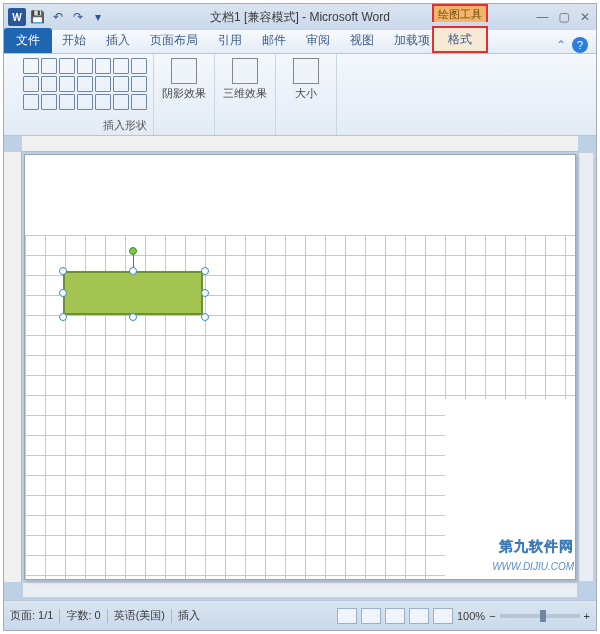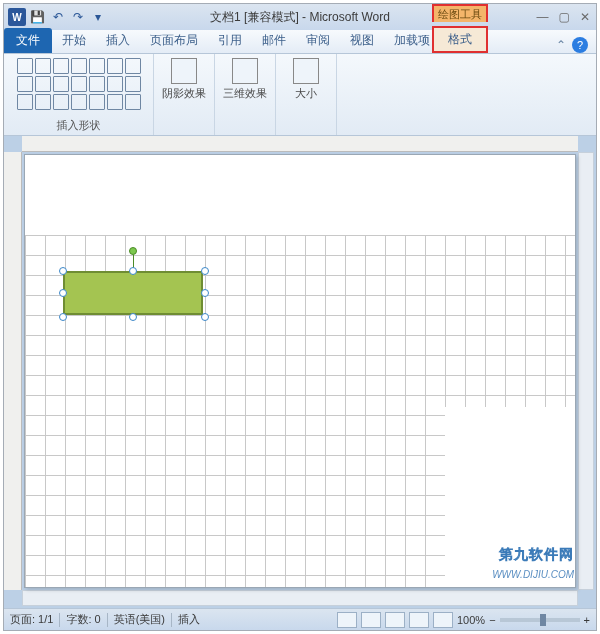--- a/index.html
+++ b/index.html
@@ -16,21 +16,21 @@
 .win-controls { position: absolute; right: 6px; display: flex; gap: 10px; color: #6a6a6a; font-size: 12px; }
 
 .tabs { height: 24px; background: linear-gradient(#f7fafd,#e4ecf6); display: flex; align-items: flex-end; font-size: 12px; color: #3c5f8a; border-bottom: 1px solid #b6c6d8; position: relative; }
 .tab { padding: 4px 10px; }
 .tab-file { background: #1e66b1; color: #fff; border-radius: 3px 3px 0 0; padding: 4px 12px; }
 .tab-format { position: absolute; right: 108px; border: 2px solid #e03030; width: 56px; text-align: center; padding: 3px 13px; background: #f6e9d6; }
 .tab-help { position: absolute; right: 8px; display: flex; gap: 6px; align-items: center; }
 .help-circle { width: 16px; height: 16px; border-radius: 50%; background: #2b7de1; color: #fff; display: flex; align-items: center; justify-content: center; font-size: 11px; }
 
 .ribbon { height: 82px; background: linear-gradient(#f4f8fc,#e2ebf5); display: flex; border-bottom: 1px solid #b6c6d8; font-size: 11px; color: #4a4a4a; }
-.group { border-right: 1px solid #c9d6e4; display: flex; flex-direction: column; align-items: center; justify-content: space-between; padding: 4px 6px 2px; }
+.group { border-right: 1px solid #c9d6e4; display: flex; flex-direction: column; align-items: flex-end; justify-content: space-between; padding: 4px 6px 2px; }
 .group-label { font-size: 11px; color: #555; }
 
 .shapes-grid { display: grid; grid-template-columns: repeat(7, 16px); grid-template-rows: repeat(3, 16px); gap: 2px; }
 .shapes-grid span { border: 1px solid #6f87a3; border-radius: 1px; }
 
 .style-swatches { display: flex; gap: 6px; align-items: center; }
 .swatch { width: 44px; height: 44px; border-radius: 4px; box-shadow: inset 0 0 0 1px rgba(0,0,0,.15); }
 .sw-green { background: #a4c451; border: 2px solid #7a9a3a; }
 .sw-green-wrap { border: 3px solid #e03030; padding: 3px; border-radius: 4px; background: #fff3d0; }
 .sw-purple { background: #8560a8; }
@@ -50,21 +50,21 @@
 .grid-bg { position: absolute; inset: 0; background-image: linear-gradient(#c8c8c8 1px, transparent 1px), linear-gradient(90deg, #c8c8c8 1px, transparent 1px); background-size: 20px 20px; top: 80px; }
 .white-patch { position: absolute; right: 0; bottom: 0; width: 130px; height: 180px; background: #fff; }
 .shape-rect { position: absolute; left: 38px; top: 116px; width: 140px; height: 44px; background: #a4c451; border: 2px solid #6f8d33; }
 .handle { position: absolute; width: 8px; height: 8px; background: #fff; border: 1px solid #3b87c8; border-radius: 50%; }
 .rot-handle { position: absolute; width: 8px; height: 8px; background: #7cc84e; border: 1px solid #4b8b27; border-radius: 50%; left: 104px; top: 92px; }
 .rot-line { position: absolute; left: 108px; top: 100px; width: 1px; height: 16px; background: #4b8b27; }
 
 .hscroll { position: absolute; left: 18px; right: 18px; bottom: 2px; height: 16px; background: #e9eef4; border: 1px solid #c6d0db; }
 .vscroll { position: absolute; right: 2px; top: 16px; width: 16px; bottom: 18px; background: #e9eef4; border: 1px solid #c6d0db; }
 
-.status-bar { height: 22px; background: linear-gradient(#dbe5f0,#c8d8ec); display: flex; align-items: center; font-size: 11px; color: #3a3a3a; padding: 0 6px; gap: 4px; border-top: 1px solid #b6c6d8; }
+.status-bar { height: 30px; background: linear-gradient(#dbe5f0,#c8d8ec); display: flex; align-items: center; font-size: 11px; color: #3a3a3a; padding: 0 6px; gap: 4px; border-top: 1px solid #b6c6d8; }
 .status-sep { border-left: 1px solid #a7b6c6; height: 14px; margin: 0 2px; }
 .status-bar .spacer { flex: 1; }
 .view-btn { width: 20px; height: 16px; border: 1px solid #9cb0c6; background: #eef4fa; }
 .zoom-slider { width: 80px; height: 4px; background: #b8c7d6; position: relative; }
 .zoom-slider::after { content: ""; position: absolute; left: 40px; top: -4px; width: 6px; height: 12px; background: #6f87a3; }
 
 .watermark { position: absolute; right: 22px; bottom: 44px; font-size: 14px; font-weight: normal; -webkit-text-stroke: 1px #3a7ab8; color: #fff; letter-spacing: 1px; }
 .watermark-url { position: absolute; right: 22px; bottom: 28px; font-size: 10px; color: #5b8fc2; font-style: italic; }
 </style>
 </head>

